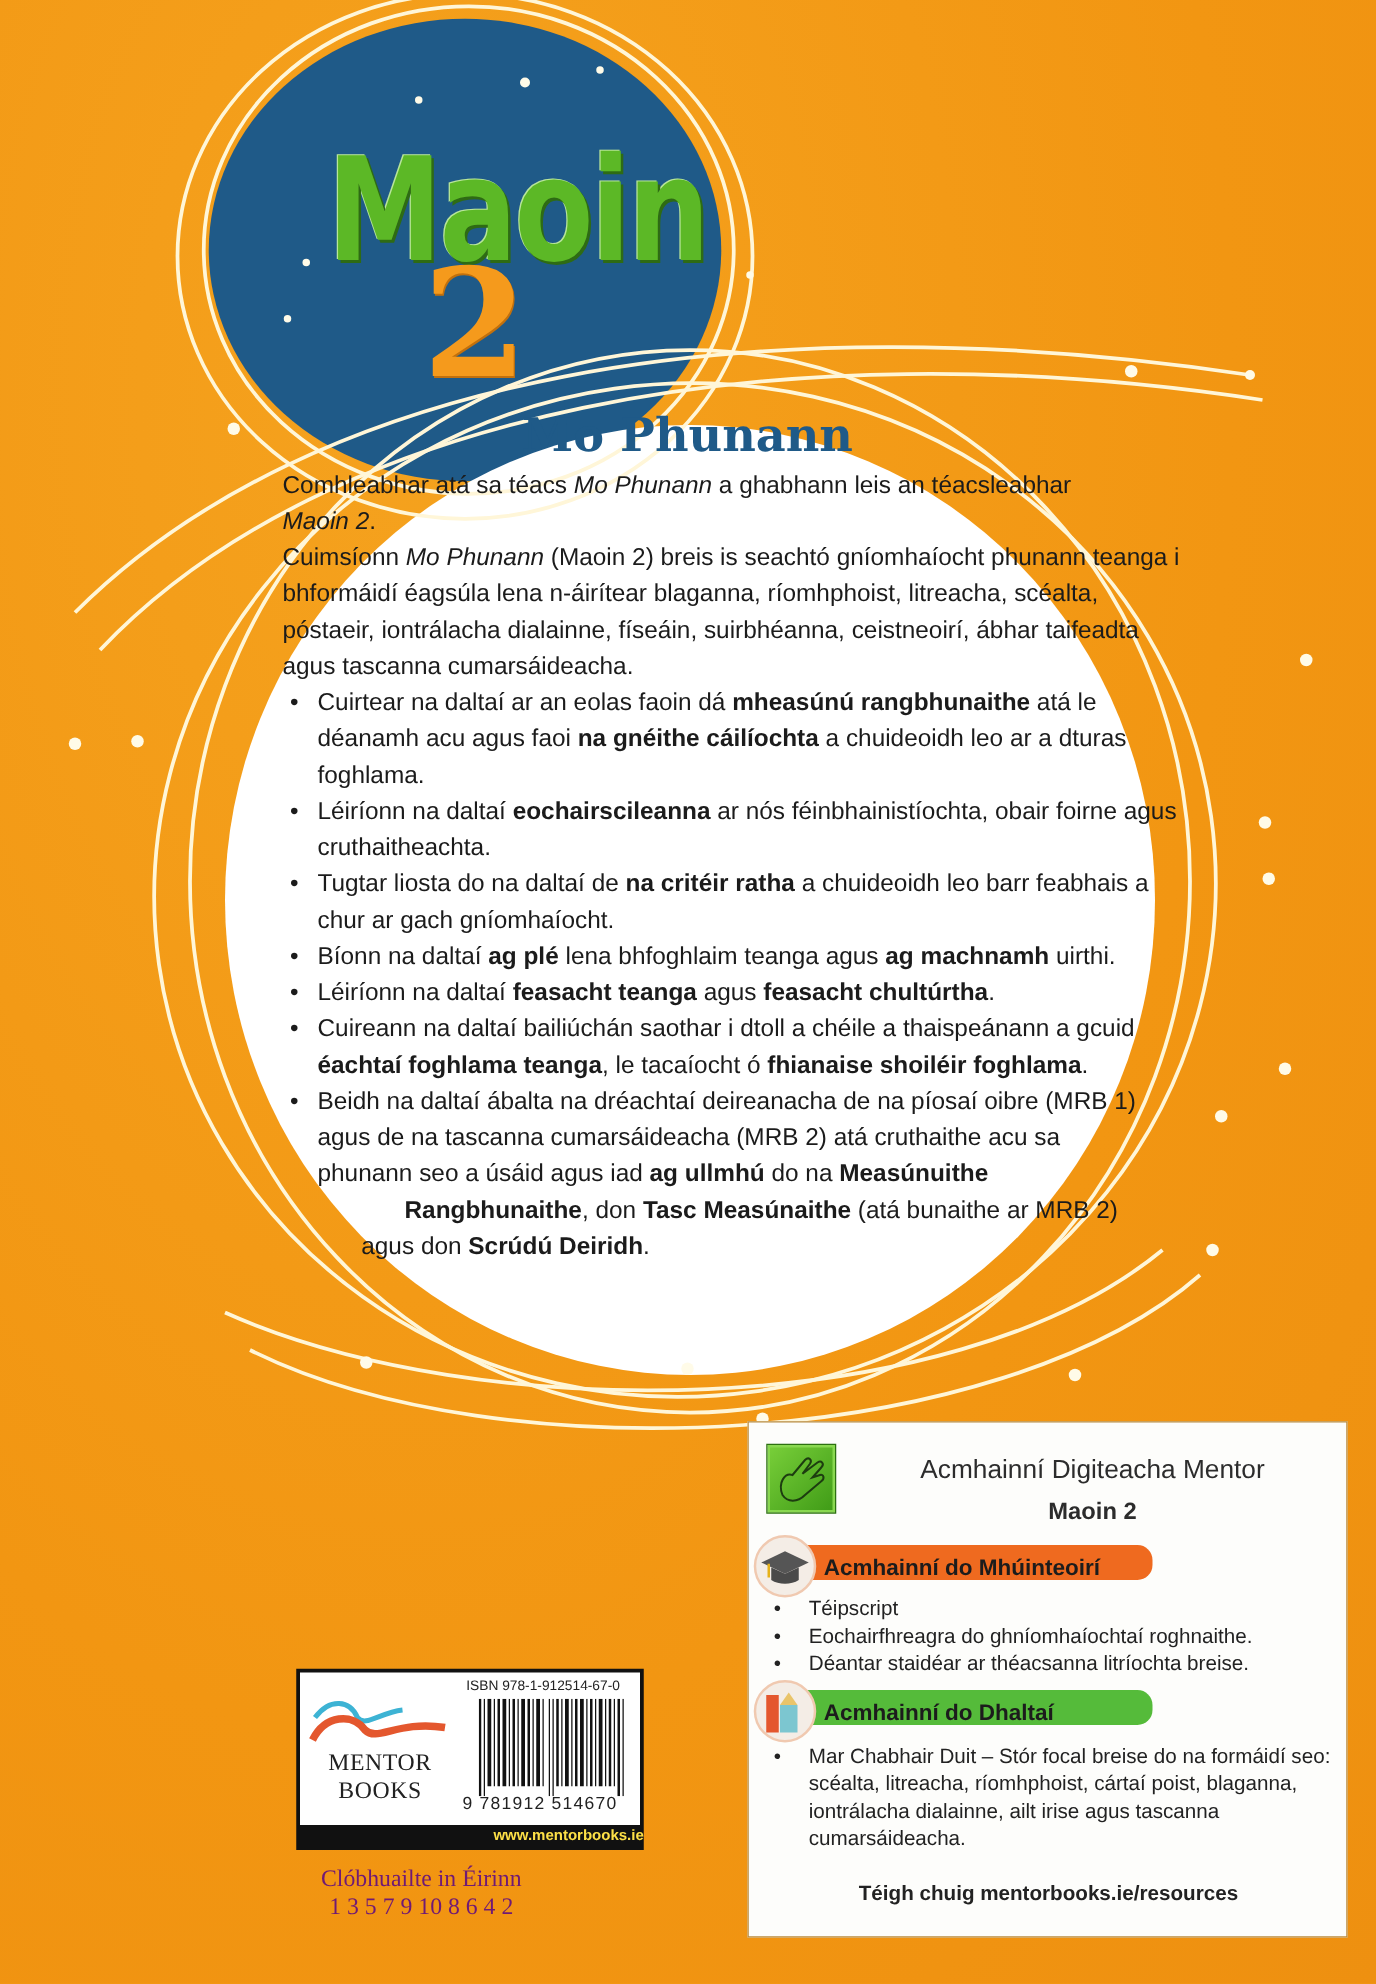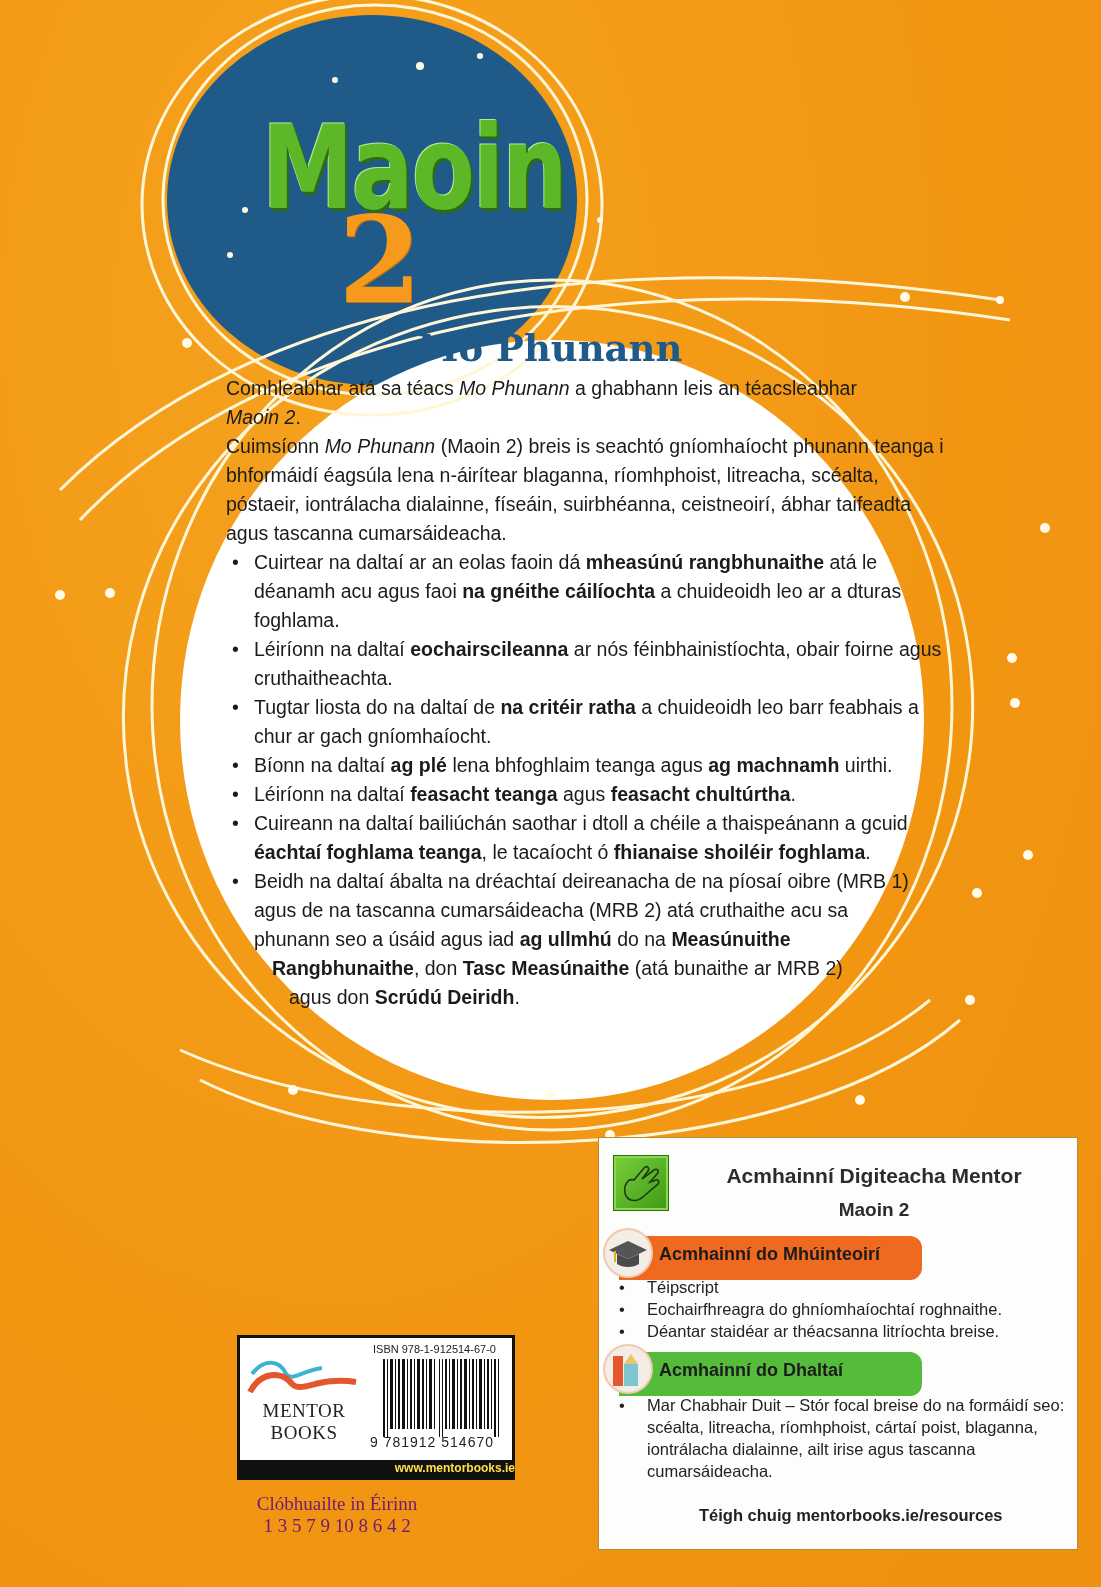--- a/index.html
+++ b/index.html
@@ -28,60 +28,60 @@
     font-family:"DejaVu Serif", serif; font-weight:bold; font-size:37px; color:#1f5a88;
   }
   .body-text {
     position:absolute; left:226px; top:374px; width:720px;
     font-size:19.5px; line-height:29px; color:#1b1b1b;
   }
   .body-text p { margin:0; }
   .body-text ul { margin:0; padding:0; list-style:none; }
   .body-text li { position:relative; padding-left:28px; }
   .body-text li::before { content:"•"; position:absolute; left:6px; top:0; }
-  .body-text li.tail1 { padding-left:46px; }
+  .body-text li.tail1 { padding-left:46px;text-align:center; }
   .body-text li.tail2 { padding-left:63px; }
   .body-text li.tail1::before, .body-text li.tail2::before { content:""; }
 
   .res-box {
     position:absolute; left:598px; top:1137px; width:480px; height:413px;
     background:#fdfdfb; border:1px solid #b88a3c; box-sizing:border-box;
   }
   .res-icon {
     position:absolute; left:14px; top:17px; width:54px; height:54px;
     background:linear-gradient(135deg,#7ad03a,#3e9a16); border:1px solid #2c7110;
     box-shadow: inset 0 0 0 2px #89d850;
   }
   .res-title {
     position:absolute; left:80px; top:26px; width:390px; text-align:center;
-    font-weight:bold; font-size:21px; color:#2c2c2c;
+    font-weight:normal; font-size:21px; color:#2c2c2c;
   }
   .res-sub {
     position:absolute; left:80px; top:61px; width:390px; text-align:center;
     font-weight:bold; font-size:19px; color:#2c2c2c;
   }
   .pill {
-    position:absolute; height:44px; border-radius:0 12px 12px 0;
+    position:absolute; height:28px; border-radius:0 12px 12px 0;
     font-weight:bold; font-size:18px; color:#1c1c1c; line-height:36px; padding-left:40px; box-sizing:border-box;
   }
   .pill.teacher { left:20px; top:98px; width:303px; background:#ef6a1f; }
   .pill.student { left:20px; top:214px; width:303px; background:#55bb3a; }
   .pill-icon {
     position:absolute; width:50px; height:50px; border-radius:50%;
     background:#f4ede6; border:2px solid #f0c9b0; box-sizing:border-box;
   }
   .pill-icon.teacher { left:4px; top:90px; }
   .pill-icon.student { left:4px; top:206px; }
   .res-list { position:absolute; left:16px; margin:0; padding:0; list-style:none; font-size:16.5px; line-height:22px; color:#222; }
   .res-list li { position:relative; padding-left:32px; }
   .res-list li::before { content:"•"; position:absolute; left:4px; }
   .res-list.teacher { top:138px; }
   .res-list.student { top:256px; width:450px; }
   .res-link {
-    position:absolute; left:88px; top:368px; font-weight:bold; font-size:16.5px; color:#222;margin-left:12px;
+    position:absolute; left:88px; top:368px; font-weight:bold; font-size:16.5px; color:#222;
   }
 
   .isbn-box {
     position:absolute; left:237px; top:1335px; width:278px; height:145px;
     background:#111; box-sizing:border-box;
   }
   .isbn-inner {
     position:absolute; left:3px; top:3px; width:272px; height:122px; background:#fff;
   }
   .mentor-logo { position:absolute; left:6px; top:14px; width:116px; height:48px; }

